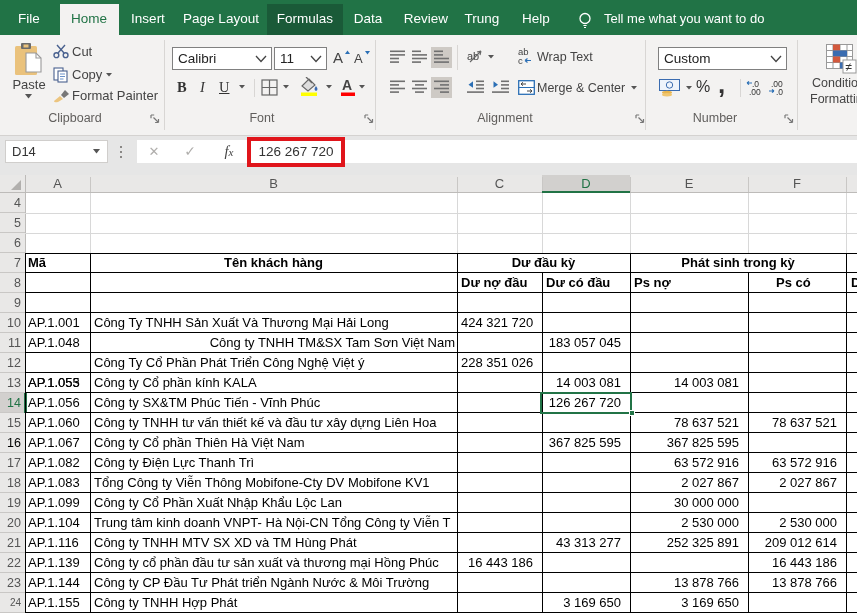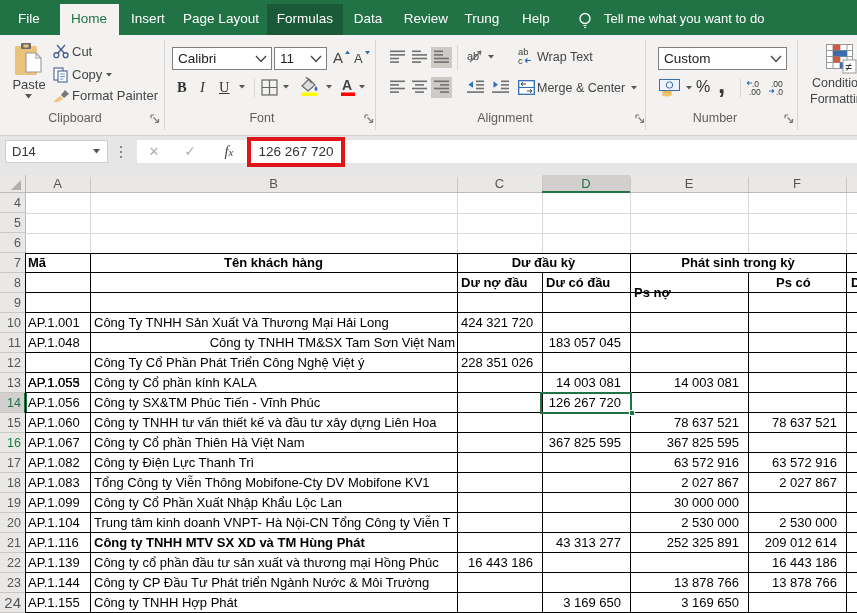--- a/index.html
+++ b/index.html
@@ -292,37 +292,37 @@
 <div style="position:absolute;left:0px;top:333px;width:21px;height:20px;font-size:12.5px;color:#555;text-align:right;font-weight:normal;line-height:20px;white-space:nowrap;">11</div>
 <div style="position:absolute;left:0px;top:372px;width:25px;height:1px;background:#c9c7c5;"></div>
 <div style="position:absolute;left:0px;top:353px;width:21px;height:20px;font-size:12.5px;color:#555;text-align:right;font-weight:normal;line-height:20px;white-space:nowrap;">12</div>
 <div style="position:absolute;left:0px;top:392px;width:25px;height:1px;background:#c9c7c5;"></div>
 <div style="position:absolute;left:0px;top:373px;width:21px;height:20px;font-size:12.5px;color:#555;text-align:right;font-weight:normal;line-height:20px;white-space:nowrap;">13</div>
 <div style="position:absolute;left:0px;top:412px;width:25px;height:1px;background:#c9c7c5;"></div>
 <div style="position:absolute;left:0px;top:393px;width:21px;height:20px;font-size:12.5px;color:#217346;text-align:right;font-weight:normal;line-height:20px;white-space:nowrap;">14</div>
 <div style="position:absolute;left:0px;top:432px;width:25px;height:1px;background:#c9c7c5;"></div>
 <div style="position:absolute;left:0px;top:413px;width:21px;height:20px;font-size:12.5px;color:#555;text-align:right;font-weight:normal;line-height:20px;white-space:nowrap;">15</div>
 <div style="position:absolute;left:0px;top:452px;width:25px;height:1px;background:#c9c7c5;"></div>
-<div style="position:absolute;left:0px;top:433px;width:21px;height:20px;font-size:12.5px;color:#15803d;text-align:right;font-weight:normal;line-height:20px;white-space:nowrap;">16</div>
+<div style="position:absolute;left:0px;top:433px;width:21px;height:20px;font-size:12.5px;color:#000000;text-align:right;font-weight:normal;line-height:20px;white-space:nowrap;">16</div>
 <div style="position:absolute;left:0px;top:472px;width:25px;height:1px;background:#c9c7c5;"></div>
 <div style="position:absolute;left:0px;top:453px;width:21px;height:20px;font-size:12.5px;color:#555;text-align:right;font-weight:normal;line-height:20px;white-space:nowrap;">17</div>
 <div style="position:absolute;left:0px;top:492px;width:25px;height:1px;background:#c9c7c5;"></div>
 <div style="position:absolute;left:0px;top:473px;width:21px;height:20px;font-size:12.5px;color:#555;text-align:right;font-weight:normal;line-height:20px;white-space:nowrap;">18</div>
 <div style="position:absolute;left:0px;top:512px;width:25px;height:1px;background:#c9c7c5;"></div>
 <div style="position:absolute;left:0px;top:493px;width:21px;height:20px;font-size:12.5px;color:#555;text-align:right;font-weight:normal;line-height:20px;white-space:nowrap;">19</div>
 <div style="position:absolute;left:0px;top:532px;width:25px;height:1px;background:#c9c7c5;"></div>
 <div style="position:absolute;left:0px;top:513px;width:21px;height:20px;font-size:12.5px;color:#555;text-align:right;font-weight:normal;line-height:20px;white-space:nowrap;">20</div>
 <div style="position:absolute;left:0px;top:552px;width:25px;height:1px;background:#c9c7c5;"></div>
 <div style="position:absolute;left:0px;top:533px;width:21px;height:20px;font-size:12.5px;color:#555;text-align:right;font-weight:normal;line-height:20px;white-space:nowrap;">21</div>
 <div style="position:absolute;left:0px;top:572px;width:25px;height:1px;background:#c9c7c5;"></div>
 <div style="position:absolute;left:0px;top:553px;width:21px;height:20px;font-size:12.5px;color:#555;text-align:right;font-weight:normal;line-height:20px;white-space:nowrap;">22</div>
 <div style="position:absolute;left:0px;top:592px;width:25px;height:1px;background:#c9c7c5;"></div>
 <div style="position:absolute;left:0px;top:573px;width:21px;height:20px;font-size:12.5px;color:#555;text-align:right;font-weight:normal;line-height:20px;white-space:nowrap;">23</div>
 <div style="position:absolute;left:0px;top:612px;width:25px;height:1px;background:#c9c7c5;"></div>
-<div style="position:absolute;left:0px;top:593px;width:21px;height:20px;font-size:15px;color:#555;text-align:right;font-weight:normal;line-height:20px;white-space:nowrap;">24</div>
+<div style="position:absolute;left:0px;top:593px;width:21px;height:20px;font-size:10px;color:#555;text-align:right;font-weight:normal;line-height:20px;white-space:nowrap;">24</div>
 <div style="position:absolute;left:25px;top:175px;width:1px;height:438px;background:#bdbbb9;"></div>
 <div style="position:absolute;left:24px;top:393px;width:3px;height:20px;background:#217346;"></div>
 <div style="position:absolute;left:25px;top:213px;width:832px;height:1px;background:#d8d8d8;"></div>
 <div style="position:absolute;left:25px;top:233px;width:832px;height:1px;background:#d8d8d8;"></div>
 <div style="position:absolute;left:90px;top:193px;width:1px;height:60px;background:#d8d8d8;"></div>
 <div style="position:absolute;left:457px;top:193px;width:1px;height:60px;background:#d8d8d8;"></div>
 <div style="position:absolute;left:542px;top:193px;width:1px;height:60px;background:#d8d8d8;"></div>
 <div style="position:absolute;left:630px;top:193px;width:1px;height:60px;background:#d8d8d8;"></div>
 <div style="position:absolute;left:748px;top:193px;width:1px;height:60px;background:#d8d8d8;"></div>
 <div style="position:absolute;left:846px;top:193px;width:1px;height:60px;background:#d8d8d8;"></div>
@@ -351,21 +351,21 @@
 <div style="position:absolute;left:630px;top:253px;width:1px;height:360px;background:#000;"></div>
 <div style="position:absolute;left:846px;top:253px;width:1px;height:360px;background:#000;"></div>
 <div style="position:absolute;left:542px;top:273px;width:1px;height:340px;background:#000;"></div>
 <div style="position:absolute;left:748px;top:273px;width:1px;height:340px;background:#000;"></div>
 <div style="position:absolute;left:28px;top:253px;width:60px;height:20px;font-size:13px;color:#000;text-align:left;font-weight:bold;line-height:20px;white-space:nowrap;overflow:hidden;">Mã</div>
 <div style="position:absolute;left:90px;top:253px;width:367px;height:20px;font-size:13px;color:#000;text-align:center;font-weight:bold;line-height:20px;white-space:nowrap;">Tên khách hàng</div>
 <div style="position:absolute;left:457px;top:253px;width:173px;height:20px;font-size:13px;color:#000;text-align:center;font-weight:bold;line-height:20px;white-space:nowrap;">Dư đầu kỳ</div>
 <div style="position:absolute;left:630px;top:253px;width:216px;height:20px;font-size:13px;color:#000;text-align:center;font-weight:bold;line-height:20px;white-space:nowrap;">Phát sinh trong kỳ</div>
 <div style="position:absolute;left:461px;top:273px;width:79px;height:20px;font-size:13px;color:#000;text-align:left;font-weight:bold;line-height:20px;white-space:nowrap;overflow:hidden;">Dư nợ đầu</div>
 <div style="position:absolute;left:546px;top:273px;width:82px;height:20px;font-size:13px;color:#000;text-align:left;font-weight:bold;line-height:20px;white-space:nowrap;overflow:hidden;">Dư có đầu</div>
-<div style="position:absolute;left:634px;top:273px;width:112px;height:20px;font-size:13px;color:#000;text-align:left;font-weight:bold;line-height:20px;white-space:nowrap;overflow:hidden;margin-top:10px;">Ps nợ</div>
+<div style="position:absolute;left:634px;top:273px;width:112px;height:20px;font-size:13px;color:#000;text-align:left;font-weight:bold;line-height:20px;white-space:nowrap;overflow:hidden;">Ps nợ</div>
 <div style="position:absolute;left:752px;top:273px;width:92px;height:20px;font-size:13px;color:#000;text-align:left;font-weight:bold;line-height:20px;white-space:nowrap;overflow:hidden;padding-left:24px;">Ps có</div>
 <div style="position:absolute;left:851px;top:273px;width:6px;height:20px;font-size:13px;color:#000;text-align:left;font-weight:bold;line-height:20px;white-space:nowrap;overflow:hidden;">Dư</div>
 <div style="position:absolute;left:28px;top:313px;width:60px;height:20px;font-size:13px;color:#000;text-align:left;font-weight:normal;line-height:20px;white-space:nowrap;overflow:hidden;">AP.1.001</div>
 <div style="position:absolute;left:94px;top:313px;width:361px;height:20px;font-size:13px;color:#000;text-align:left;font-weight:normal;line-height:20px;white-space:nowrap;overflow:hidden;">Công Ty TNHH Sản Xuất Và Thương Mại Hải Long</div>
 <div style="position:absolute;left:461px;top:313px;width:72px;height:20px;font-size:13px;color:#000;text-align:right;font-weight:normal;line-height:20px;white-space:nowrap;overflow:hidden;">424 321 720</div>
 <div style="position:absolute;left:28px;top:333px;width:60px;height:20px;font-size:13px;color:#000;text-align:left;font-weight:normal;line-height:20px;white-space:nowrap;overflow:hidden;">AP.1.048</div>
 <div style="position:absolute;left:94px;top:333px;width:361px;height:20px;font-size:13px;color:#000;text-align:right;font-weight:normal;line-height:20px;white-space:nowrap;overflow:hidden;">Công ty TNHH TM&amp;SX Tam Sơn Việt Nam</div>
 <div style="position:absolute;left:546px;top:333px;width:75px;height:20px;font-size:13px;color:#000;text-align:right;font-weight:normal;line-height:20px;white-space:nowrap;overflow:hidden;">183 057 045</div>
 <div style="position:absolute;left:28px;top:353px;width:60px;height:20px;font-size:13px;color:#000;text-align:left;font-weight:normal;line-height:20px;white-space:nowrap;overflow:hidden;margin-top:20px;">AP.1.053</div>
 <div style="position:absolute;left:94px;top:353px;width:361px;height:20px;font-size:13px;color:#000;text-align:left;font-weight:normal;line-height:20px;white-space:nowrap;overflow:hidden;">Công Ty Cổ Phần Phát Triển Công Nghệ Việt ý</div>
@@ -394,21 +394,21 @@
 <div style="position:absolute;left:634px;top:473px;width:105px;height:20px;font-size:13px;color:#000;text-align:right;font-weight:normal;line-height:20px;white-space:nowrap;overflow:hidden;">2 027 867</div>
 <div style="position:absolute;left:752px;top:473px;width:85px;height:20px;font-size:13px;color:#000;text-align:right;font-weight:normal;line-height:20px;white-space:nowrap;overflow:hidden;">2 027 867</div>
 <div style="position:absolute;left:28px;top:493px;width:60px;height:20px;font-size:13px;color:#000;text-align:left;font-weight:normal;line-height:20px;white-space:nowrap;overflow:hidden;">AP.1.099</div>
 <div style="position:absolute;left:94px;top:493px;width:361px;height:20px;font-size:13px;color:#000;text-align:left;font-weight:normal;line-height:20px;white-space:nowrap;overflow:hidden;">Công ty Cổ Phần Xuất Nhập Khẩu Lộc Lan</div>
 <div style="position:absolute;left:634px;top:493px;width:105px;height:20px;font-size:13px;color:#000;text-align:right;font-weight:normal;line-height:20px;white-space:nowrap;overflow:hidden;">30 000 000</div>
 <div style="position:absolute;left:28px;top:513px;width:60px;height:20px;font-size:13px;color:#000;text-align:left;font-weight:normal;line-height:20px;white-space:nowrap;overflow:hidden;">AP.1.104</div>
 <div style="position:absolute;left:94px;top:513px;width:361px;height:20px;font-size:13px;color:#000;text-align:left;font-weight:normal;line-height:20px;white-space:nowrap;overflow:hidden;">Trung tâm kinh doanh VNPT- Hà Nội-CN Tổng Công ty Viễn T</div>
 <div style="position:absolute;left:634px;top:513px;width:105px;height:20px;font-size:13px;color:#000;text-align:right;font-weight:normal;line-height:20px;white-space:nowrap;overflow:hidden;">2 530 000</div>
 <div style="position:absolute;left:752px;top:513px;width:85px;height:20px;font-size:13px;color:#000;text-align:right;font-weight:normal;line-height:20px;white-space:nowrap;overflow:hidden;">2 530 000</div>
 <div style="position:absolute;left:28px;top:533px;width:60px;height:20px;font-size:13px;color:#000;text-align:left;font-weight:normal;line-height:20px;white-space:nowrap;overflow:hidden;">AP.1.116</div>
-<div style="position:absolute;left:94px;top:533px;width:361px;height:20px;font-size:13px;color:#000;text-align:left;font-weight:bold;line-height:20px;white-space:nowrap;overflow:hidden;">Công ty TNHH MTV SX XD và TM Hùng Phát</div>
+<div style="position:absolute;left:94px;top:533px;width:361px;height:20px;font-size:13px;color:#000;text-align:left;font-weight:normal;line-height:20px;white-space:nowrap;overflow:hidden;">Công ty TNHH MTV SX XD và TM Hùng Phát</div>
 <div style="position:absolute;left:546px;top:533px;width:75px;height:20px;font-size:13px;color:#000;text-align:right;font-weight:normal;line-height:20px;white-space:nowrap;overflow:hidden;">43 313 277</div>
 <div style="position:absolute;left:634px;top:533px;width:105px;height:20px;font-size:13px;color:#000;text-align:right;font-weight:normal;line-height:20px;white-space:nowrap;overflow:hidden;">252 325 891</div>
 <div style="position:absolute;left:752px;top:533px;width:85px;height:20px;font-size:13px;color:#000;text-align:right;font-weight:normal;line-height:20px;white-space:nowrap;overflow:hidden;">209 012 614</div>
 <div style="position:absolute;left:28px;top:553px;width:60px;height:20px;font-size:13px;color:#000;text-align:left;font-weight:normal;line-height:20px;white-space:nowrap;overflow:hidden;">AP.1.139</div>
 <div style="position:absolute;left:94px;top:553px;width:361px;height:20px;font-size:13px;color:#000;text-align:left;font-weight:normal;line-height:20px;white-space:nowrap;overflow:hidden;">Công ty cổ phần đầu tư sản xuất và thương mại Hồng Phúc</div>
 <div style="position:absolute;left:461px;top:553px;width:72px;height:20px;font-size:13px;color:#000;text-align:right;font-weight:normal;line-height:20px;white-space:nowrap;overflow:hidden;">16 443 186</div>
 <div style="position:absolute;left:752px;top:553px;width:85px;height:20px;font-size:13px;color:#000;text-align:right;font-weight:normal;line-height:20px;white-space:nowrap;overflow:hidden;">16 443 186</div>
 <div style="position:absolute;left:28px;top:573px;width:60px;height:20px;font-size:13px;color:#000;text-align:left;font-weight:normal;line-height:20px;white-space:nowrap;overflow:hidden;">AP.1.144</div>
 <div style="position:absolute;left:94px;top:573px;width:361px;height:20px;font-size:13px;color:#000;text-align:left;font-weight:normal;line-height:20px;white-space:nowrap;overflow:hidden;">Công ty CP Đầu Tư Phát triển Ngành Nước &amp; Môi Trường</div>
 <div style="position:absolute;left:634px;top:573px;width:105px;height:20px;font-size:13px;color:#000;text-align:right;font-weight:normal;line-height:20px;white-space:nowrap;overflow:hidden;">13 878 766</div>

